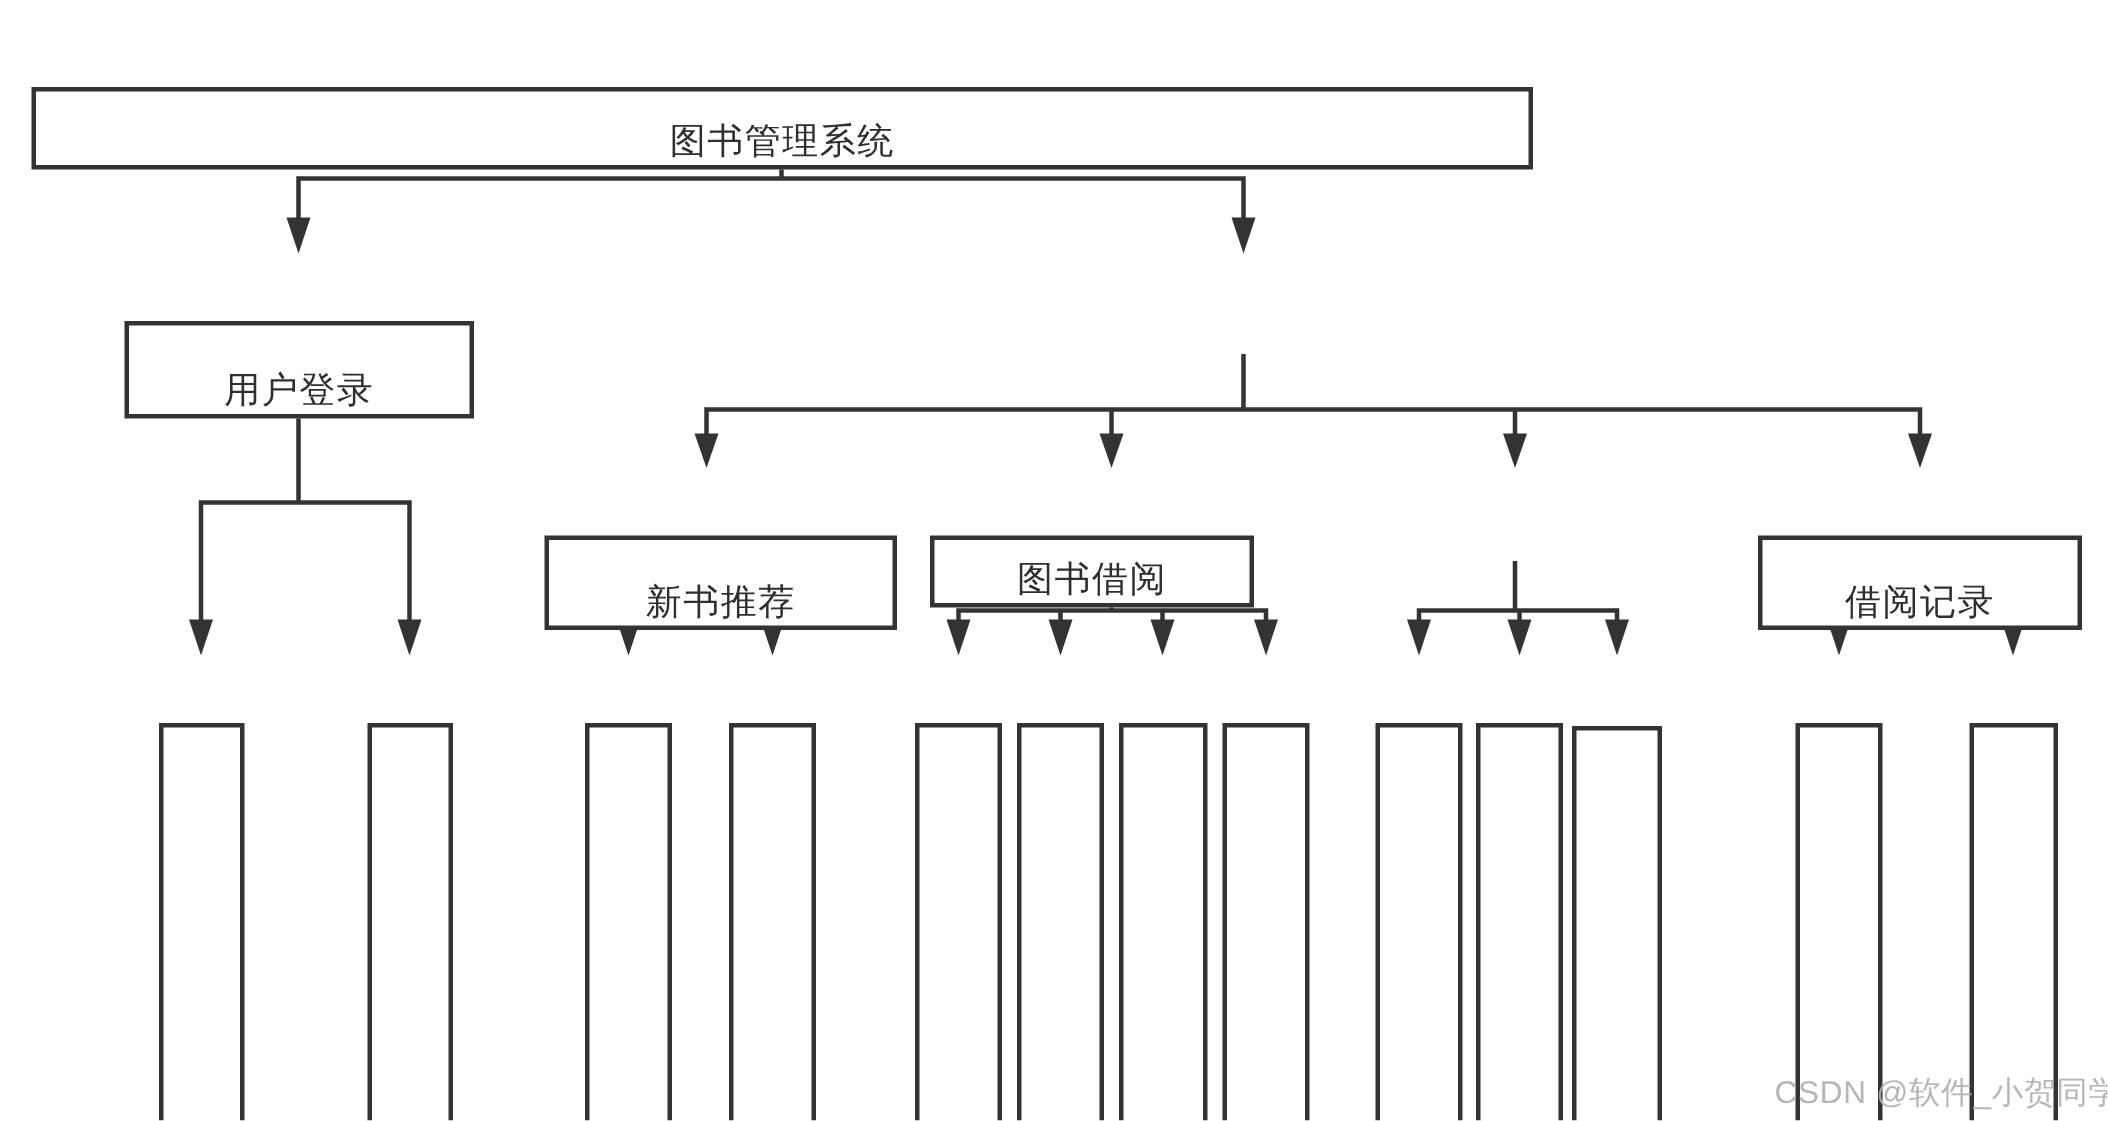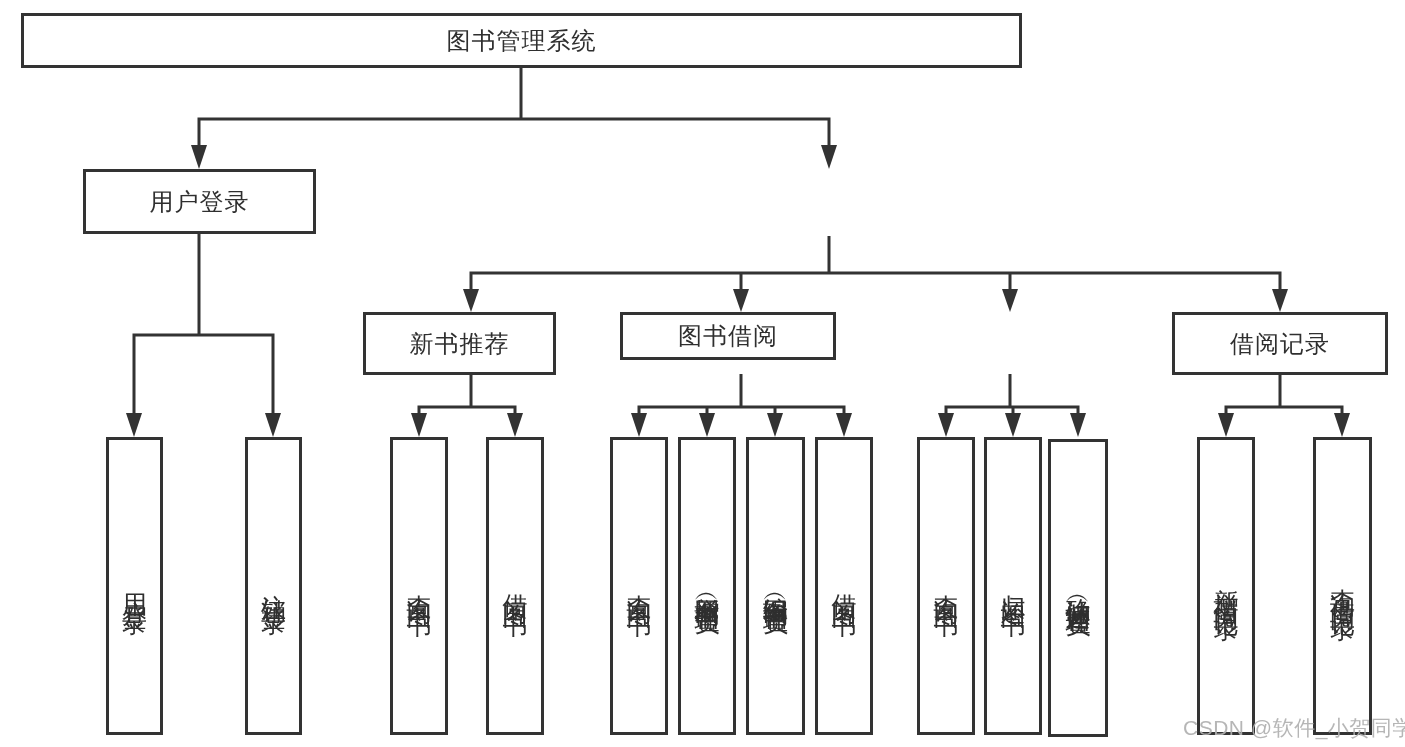--- a/index.html
+++ b/index.html
@@ -21,23 +21,24 @@
     top: 0;
     z-index: 1;
   }
   .node {
     position: absolute;
     box-sizing: border-box;
     background: #ffffff;
     border: 3px solid #333333;
     color: #2f2f2f;
     display: flex;
-    align-items: center;
+    align-items: flex-end;
     justify-content: center;
     z-index: 2;
+    margin-top: 45px;
   }
   .h-node {
     font-size: 24px;
     letter-spacing: 1px;
     white-space: nowrap;
   }
   .v-node span {
     writing-mode: vertical-rl;
     text-orientation: mixed;
     font-size: 25px;
@@ -105,21 +106,21 @@
   </svg>
 
   <div class="node h-node" style="left:21px; top:13px; width:1001px; height:55px;">
     <span>图书管理系统</span>
   </div>
 
   <div class="node h-node" style="left:83px; top:169px; width:233px; height:65px;">
     <span>用户登录</span>
   </div>
 
-  <div class="node h-node" style="left:363px; top:312px; width:193px; height:63px;">
+  <div class="node h-node" style="left:363px; top:312px; width:235px; height:63px;">
     <span>新书推荐</span>
   </div>
   <div class="node h-node" style="left:620px; top:312px; width:216px; height:48px;">
     <span>图书借阅</span>
   </div>
   <div class="node h-node" style="left:1172px; top:312px; width:216px; height:63px;">
     <span>借阅记录</span>
   </div>
 
   <div class="node v-node" style="left:106px; top:437px; width:57px; height:298px;">

